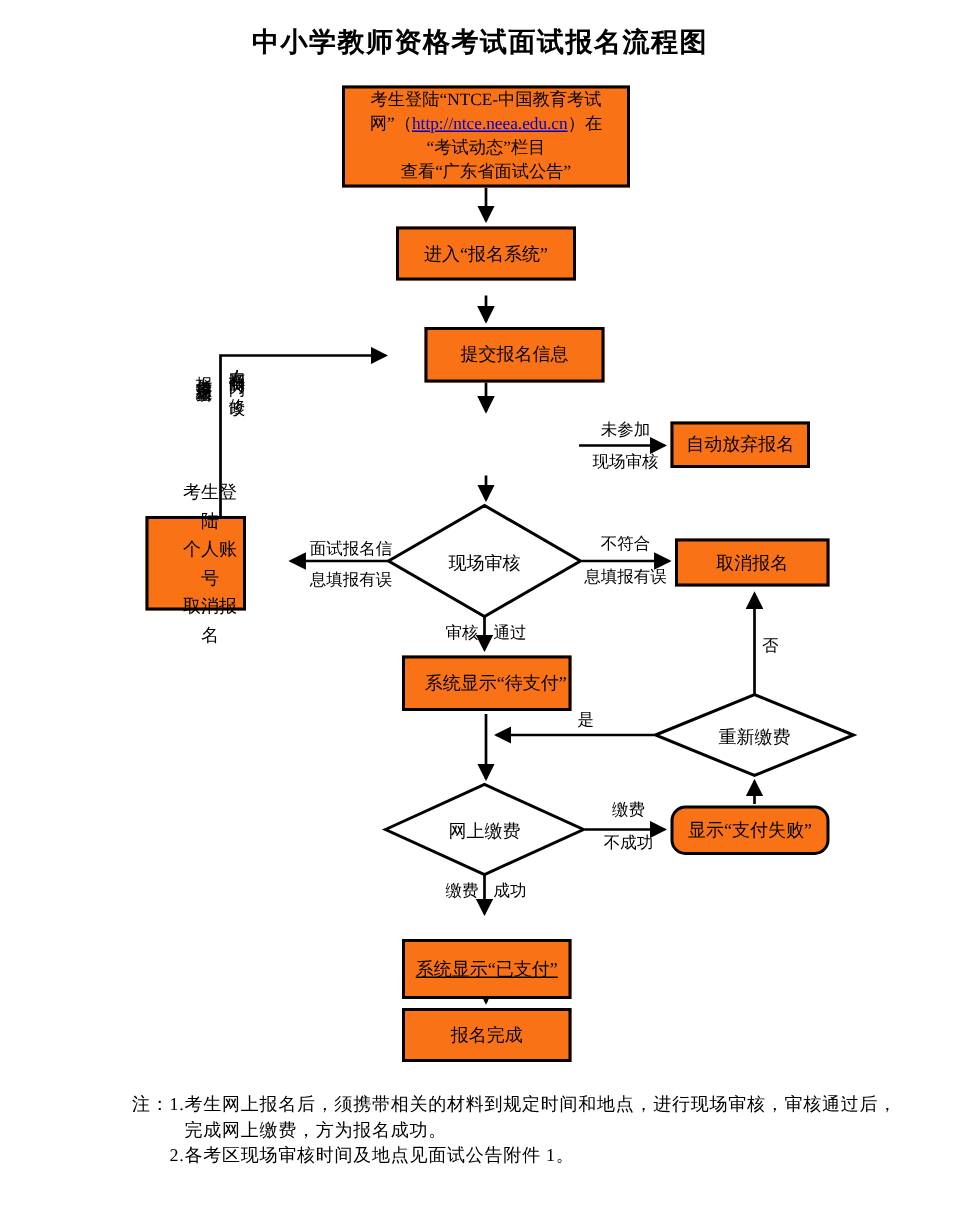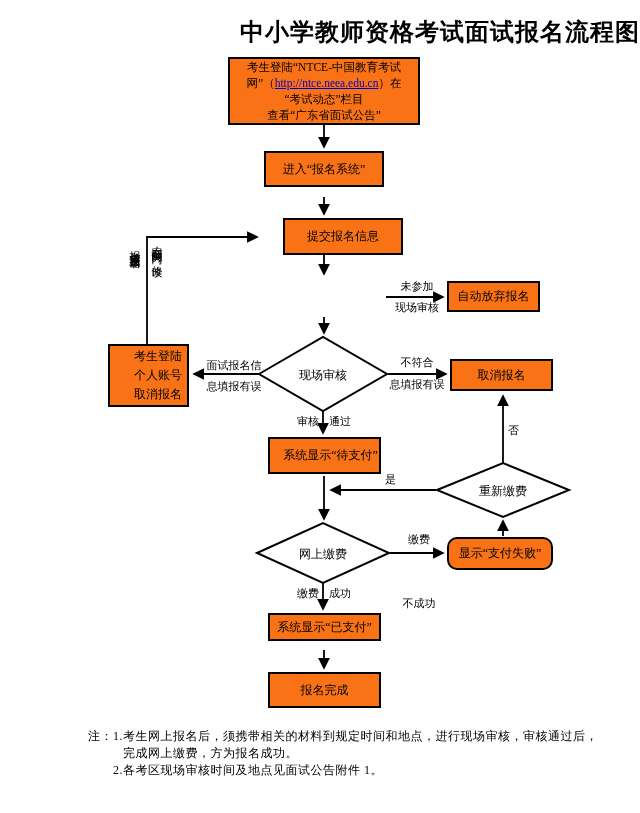--- a/index.html
+++ b/index.html
@@ -3,22 +3,22 @@
 <meta charset="utf-8">
 <style>
   html,body{margin:0;padding:0;background:#ffffff;}
   #canvas{
     position:relative;width:640px;height:813px;background:#ffffff;
     font-family:"Liberation Serif","DejaVu Serif",serif;color:#000;
     overflow:hidden;
   }
   #connectors{position:absolute;left:0;top:0;width:640px;height:813px;}
   .title{
-    position:absolute;left:0;top:16px;width:640px;text-align:right;
-    font-size:24px;font-weight:bold;letter-spacing:1px;
+    position:absolute;left:0;top:16px;width:640px;text-align:center;
+    font-size:18px;font-weight:bold;letter-spacing:1px;
   }
   .box{
     position:absolute;box-sizing:border-box;border:2px solid #000;background:#f97316;
     display:flex;flex-direction:column;align-items:center;justify-content:center;
     text-align:center;font-size:12px;line-height:17px;
   }
   .box.small-text{font-size:11.5px;line-height:16px;}
   .dtext{
     position:absolute;text-align:center;font-size:12px;white-space:nowrap;
     transform:translateX(-50%);
@@ -85,39 +85,39 @@
 
   <div class="box" style="left:263px;top:218px;width:120px;height:37px;margin-left:20px;">
     <div>提交报名信息</div>
   </div>
 
 
   <div class="box" style="left:447px;top:281px;width:93px;height:31px;">
     <div>自动放弃报名</div>
   </div>
 
-  <div class="box" style="left:108px;top:344px;width:81px;height:63px;line-height:19px;padding-left:19px;">
+  <div class="box" style="left:97px;top:344px;width:67px;height:63px;line-height:19px;padding-left:19px;">
     <div>考生登陆</div>
     <div>个人账号</div>
     <div>取消报名</div>
   </div>
 
   <div class="box" style="left:450px;top:359px;width:103px;height:32px;">
     <div>取消报名</div>
   </div>
 
   <div class="box" style="left:268px;top:437px;width:113px;height:37px;padding-left:12px;">
     <div>系统显示“待支付”</div>
   </div>
 
   <div class="box" style="left:447px;top:537px;width:106px;height:33px;border-radius:10px;">
     <div>显示“支付失败”</div>
   </div>
 
-  <div class="box" style="left:268px;top:613px;width:113px;height:28px;">
+  <div class="box" style="left:268px;top:626px;width:113px;height:40px;text-decoration:underline;">
     <div>系统显示“已支付”</div>
   </div>
 
   <div class="box" style="left:268px;top:672px;width:113px;height:36px;">
     <div>报名完成</div>
   </div>
 
   <div class="dtext" style="left:323px;top:367px;">现场审核</div>
   <div class="dtext" style="left:503px;top:483px;">重新缴费</div>
   <div class="dtext" style="left:323px;top:546px;">网上缴费</div>
@@ -131,21 +131,21 @@
   <div class="lbl ctr" style="left:234px;top:358px;">面试报名信</div>
   <div class="lbl ctr" style="left:234px;top:379px;">息填报有误</div>
 
   <div class="lbl" style="left:297px;top:414px;">审核</div>
   <div class="lbl" style="left:329px;top:414px;">通过</div>
 
   <div class="lbl" style="left:385px;top:472px;">是</div>
   <div class="lbl" style="left:508px;top:423px;">否</div>
 
   <div class="lbl ctr" style="left:419px;top:532px;">缴费</div>
-  <div class="lbl ctr" style="left:419px;top:554px;margin-top:42px;">不成功</div>
+  <div class="lbl ctr" style="left:419px;top:554px;">不成功</div>
 
   <div class="lbl" style="left:297px;top:586px;">缴费</div>
   <div class="lbl" style="left:329px;top:586px;">成功</div>
 
   <div class="vtext" style="left:149px;top:239px;">在网报时间内，修改</div>
   <div class="vtext" style="left:127px;top:242px;">报考信息重新报名</div>
 
   <div class="notes-line" style="left:88px;top:728px;">注：1.考生网上报名后，须携带相关的材料到规定时间和地点，进行现场审核，审核通过后，</div>
   <div class="notes-line" style="left:123px;top:745px;">完成网上缴费，方为报名成功。</div>
   <div class="notes-line" style="left:113px;top:762px;">2.各考区现场审核时间及地点见面试公告附件 1。</div>

